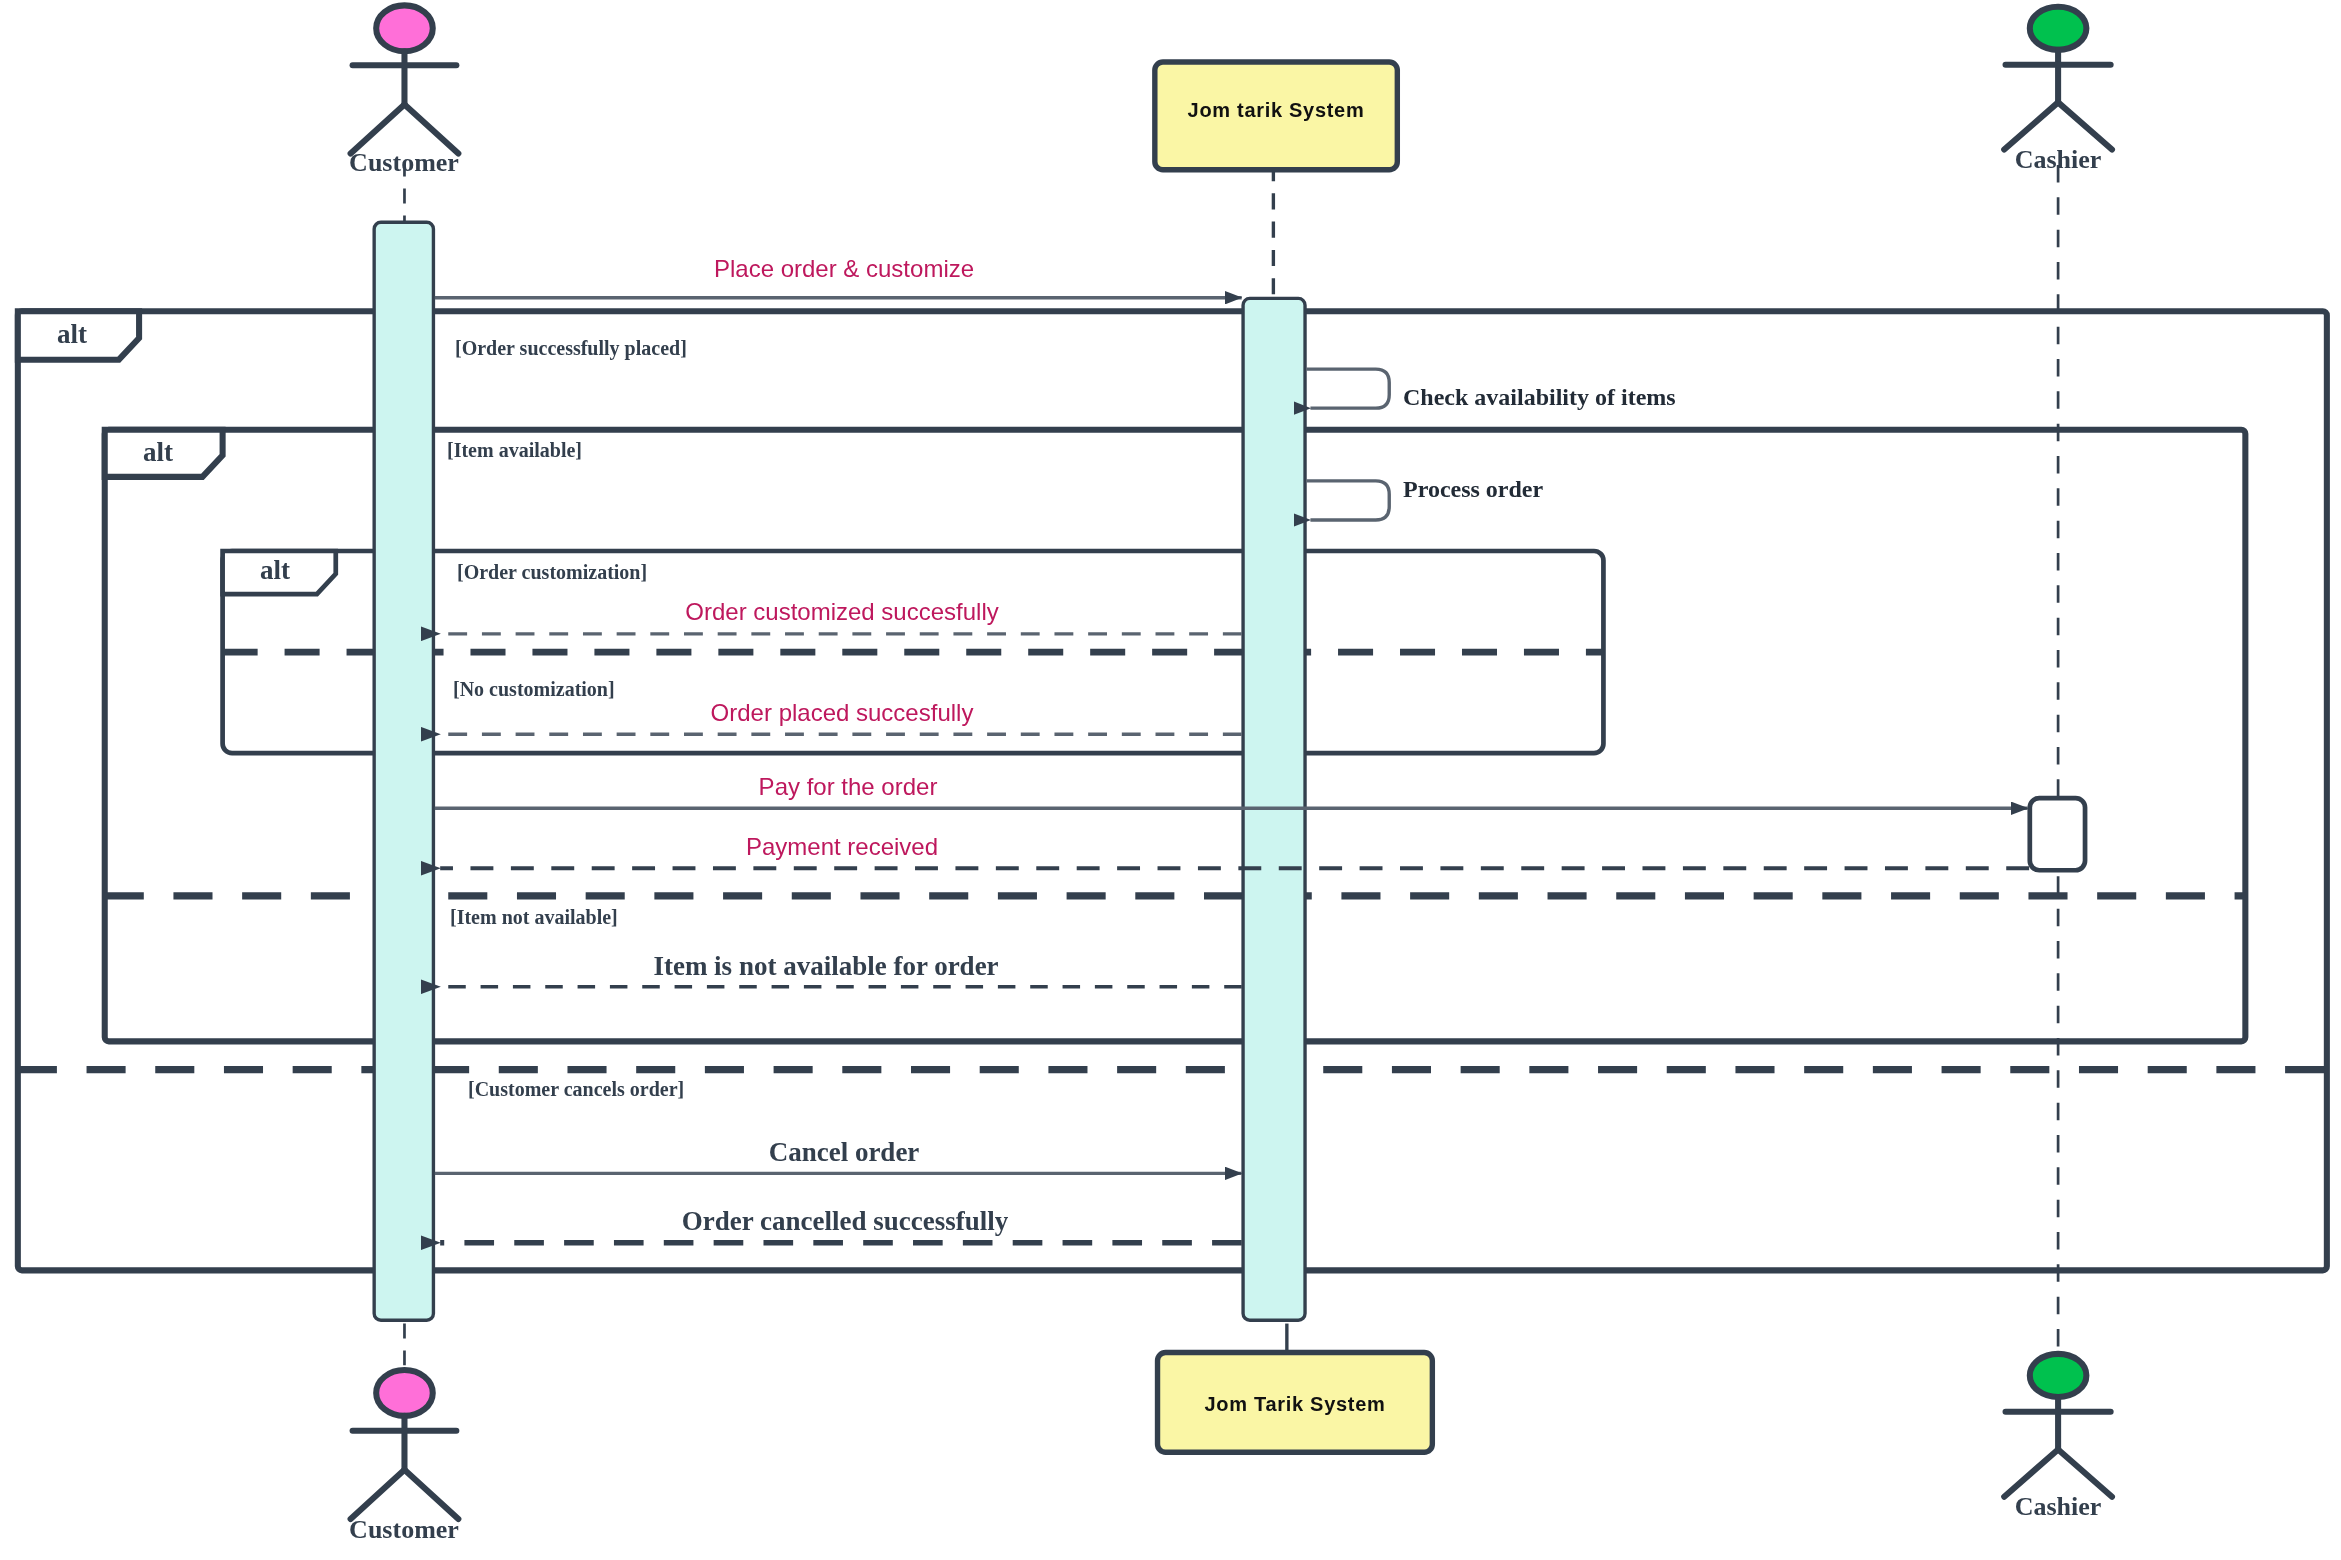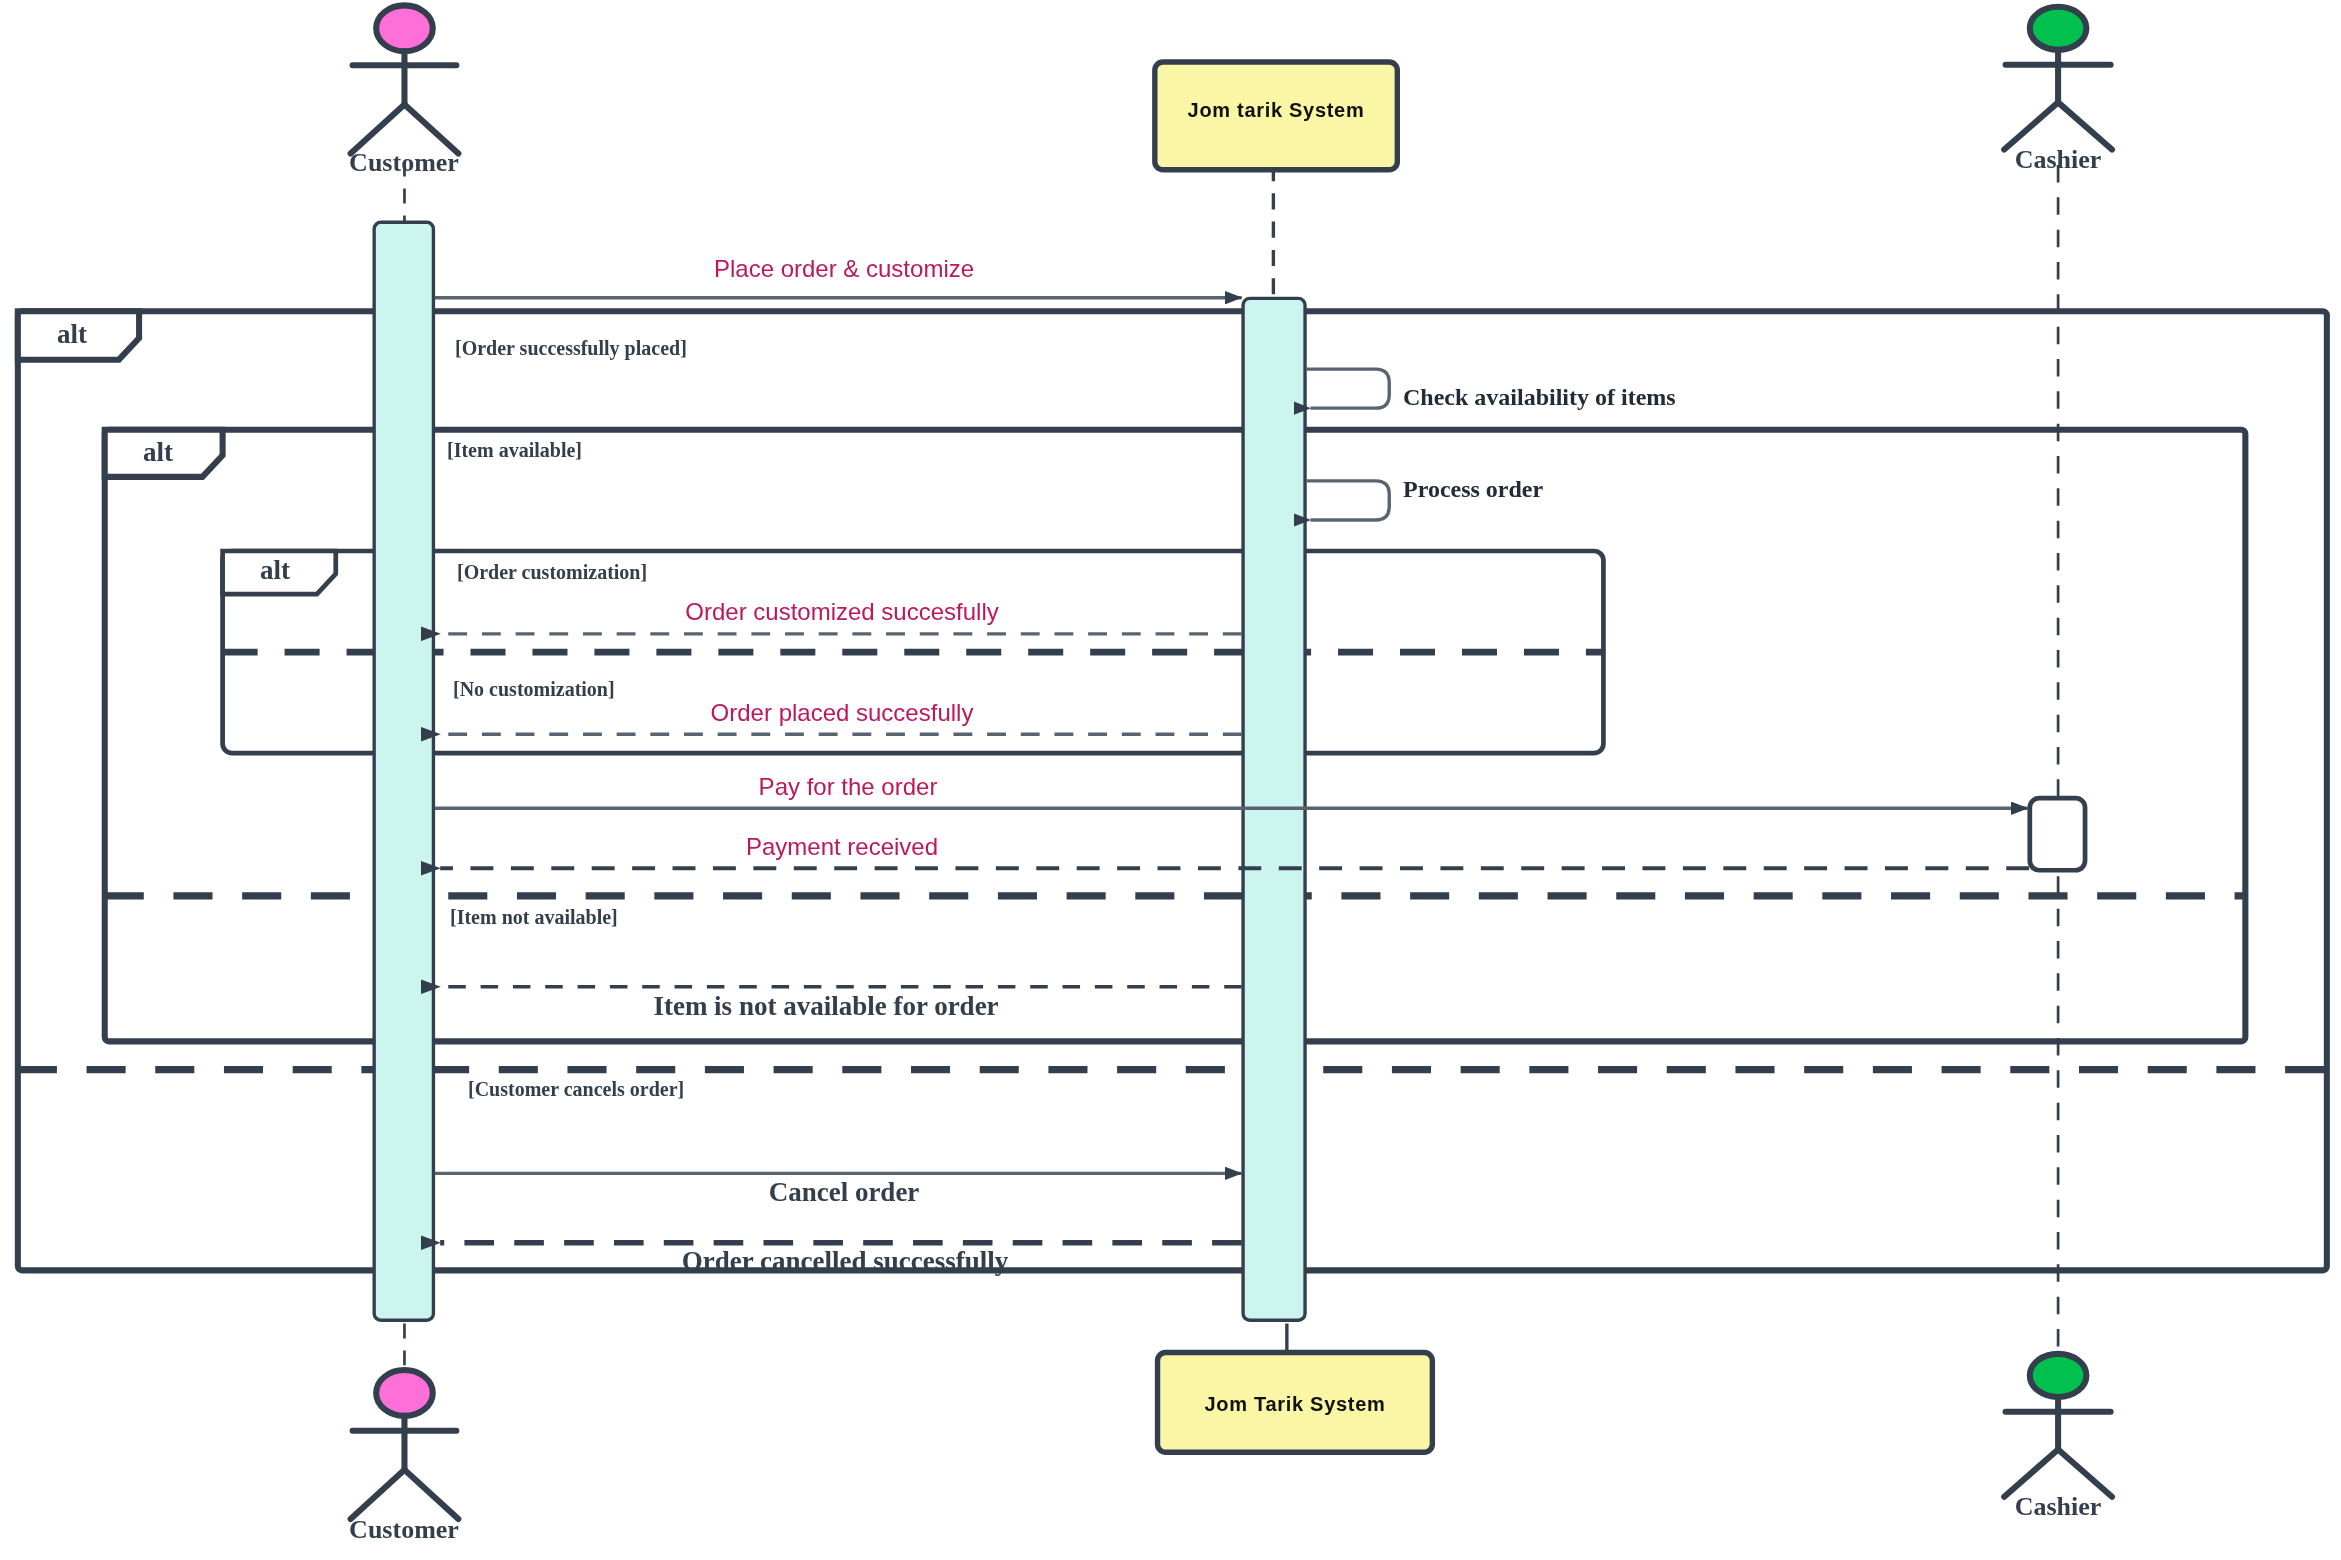--- a/index.html
+++ b/index.html
@@ -3,21 +3,21 @@
 <meta charset="utf-8">
 <style>
   html,body{margin:0;padding:0;background:#ffffff;}
   body{font-family:"Liberation Serif",serif;}
   #stage{position:relative;width:2342px;height:1560px;background:#fff;overflow:hidden;}
   svg.layer{position:absolute;left:0;top:0;width:2342px;height:1560px;}
   .lbl{position:absolute;white-space:nowrap;color:#333f4d;}
   .actor-name{font-family:"Liberation Serif",serif;font-weight:bold;font-size:26px;color:#333f4d;transform:translateX(-50%);}
   .sysbox-label{font-family:"Liberation Sans",sans-serif;font-weight:bold;font-size:20px;color:#111111;letter-spacing:0.7px;transform:translate(-50%,-50%);}
   .msg-reg{font-family:Liberation Sans, sans-serif;font-weight:normal;font-size:24px;color:#be185d;transform:translateX(-50%);}
-  .msg-bold{font-family:"Liberation Serif",serif;font-weight:bold;font-size:27px;color:#333f4d;transform:translateX(-50%);margin-top:40px;}
+  .msg-bold{font-family:"Liberation Serif",serif;font-weight:bold;font-size:27px;color:#333f4d;transform:translateX(-50%);}
   .guard{font-family:"Liberation Serif",serif;font-weight:bold;font-size:20px;color:#333f4d;}
   .selfmsg{font-family:"Liberation Serif",serif;font-weight:bold;font-size:24px;color:#222b36;}
   .frame-tag{font-family:"Liberation Serif",serif;font-weight:bold;font-size:27px;color:#333f4d;}
 </style>
 </head>
 <body>
 
 <div id="stage">
 
   <svg class="layer" viewBox="0 0 3476 2316">

